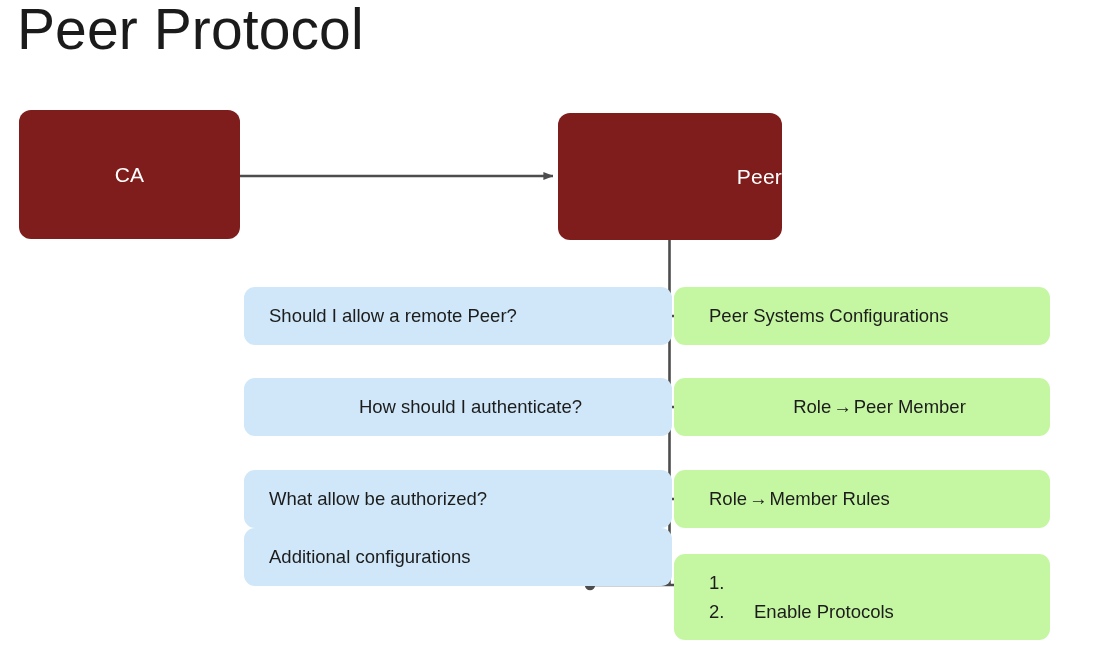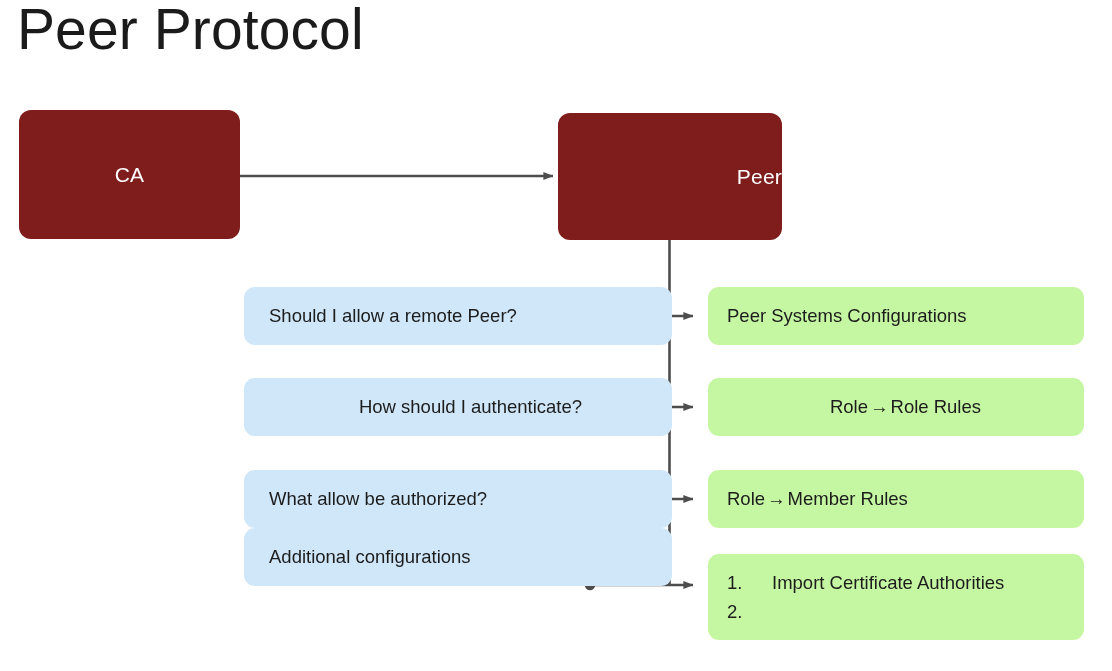--- a/index.html
+++ b/index.html
@@ -57,22 +57,22 @@
     left: 197px;
     width: 428px;
     height: 58px;
     border-radius: 11px;
     margin-left: 47px;
   }
   .node-answer {
     background: #c5f7a3;
     color: #1c1c1c;
     font-size: 18.5px;
-    padding-left: 19px;
-    left: 708px;
+    padding-left: 35px;
+    left: 674px;
     width: 376px;
     border-radius: 11px;
   }
   .row-1 { top: 287px; height: 58px; }
   .row-2 { top: 378px; height: 58px; justify-content: center; }
   .row-3 { top: 470px; height: 58px; }
   .row-4 { top: 528px; height: 58px; }
   .ans-4 { top: 554px; height: 86px; align-items: center; }
 
   .ol-list {
@@ -156,34 +156,34 @@
     <span>Additional configurations</span>
   </div>
 
   <div class="node node-answer row-1">
     <span>Peer Systems Configurations</span>
   </div>
 
   <div class="node node-answer row-2">
     <span>Role</span>
     <span class="arrow-glyph">→</span>
-    <span>Role Rules</span>
+    <span>Peer Member</span>
   </div>
 
   <div class="node node-answer row-3">
     <span>Role</span>
     <span class="arrow-glyph">→</span>
     <span>Member Rules</span>
   </div>
 
   <div class="node node-answer ans-4">
     <div class="ol-list">
       <div class="ol-row">
         <span class="ol-num">1.</span>
-        <span>Import Certificate Authorities</span>
       </div>
       <div class="ol-row">
         <span class="ol-num">2.</span>
+        <span>Enable Protocols</span>
       </div>
     </div>
   </div>
 
 </div>
 
 </body></html>

